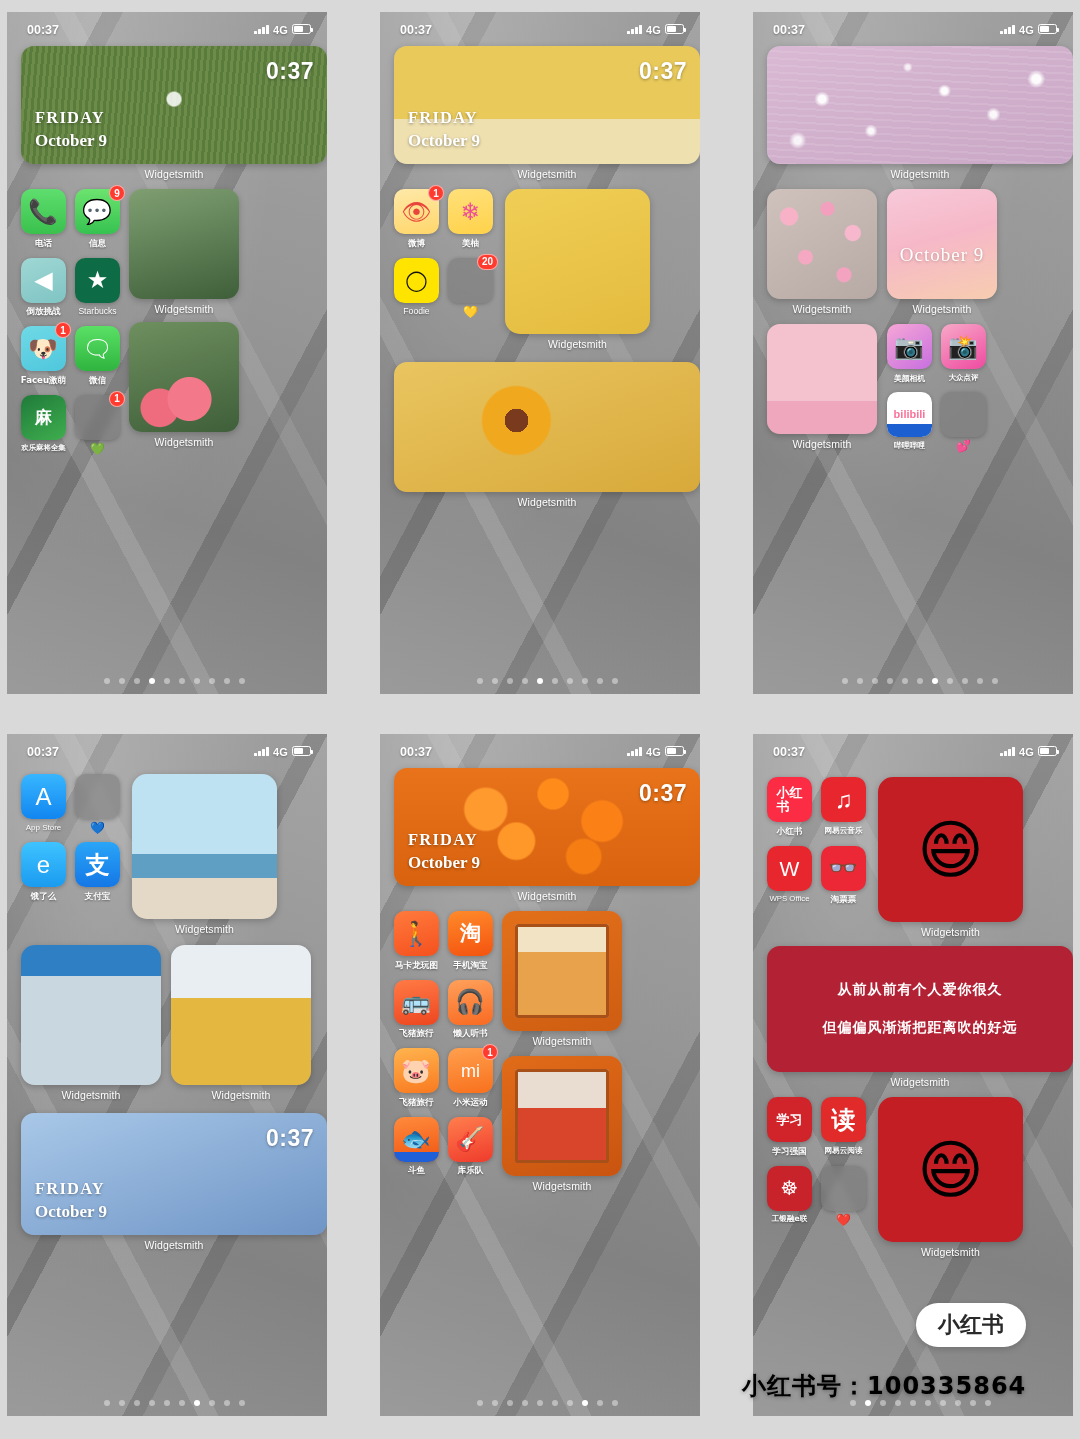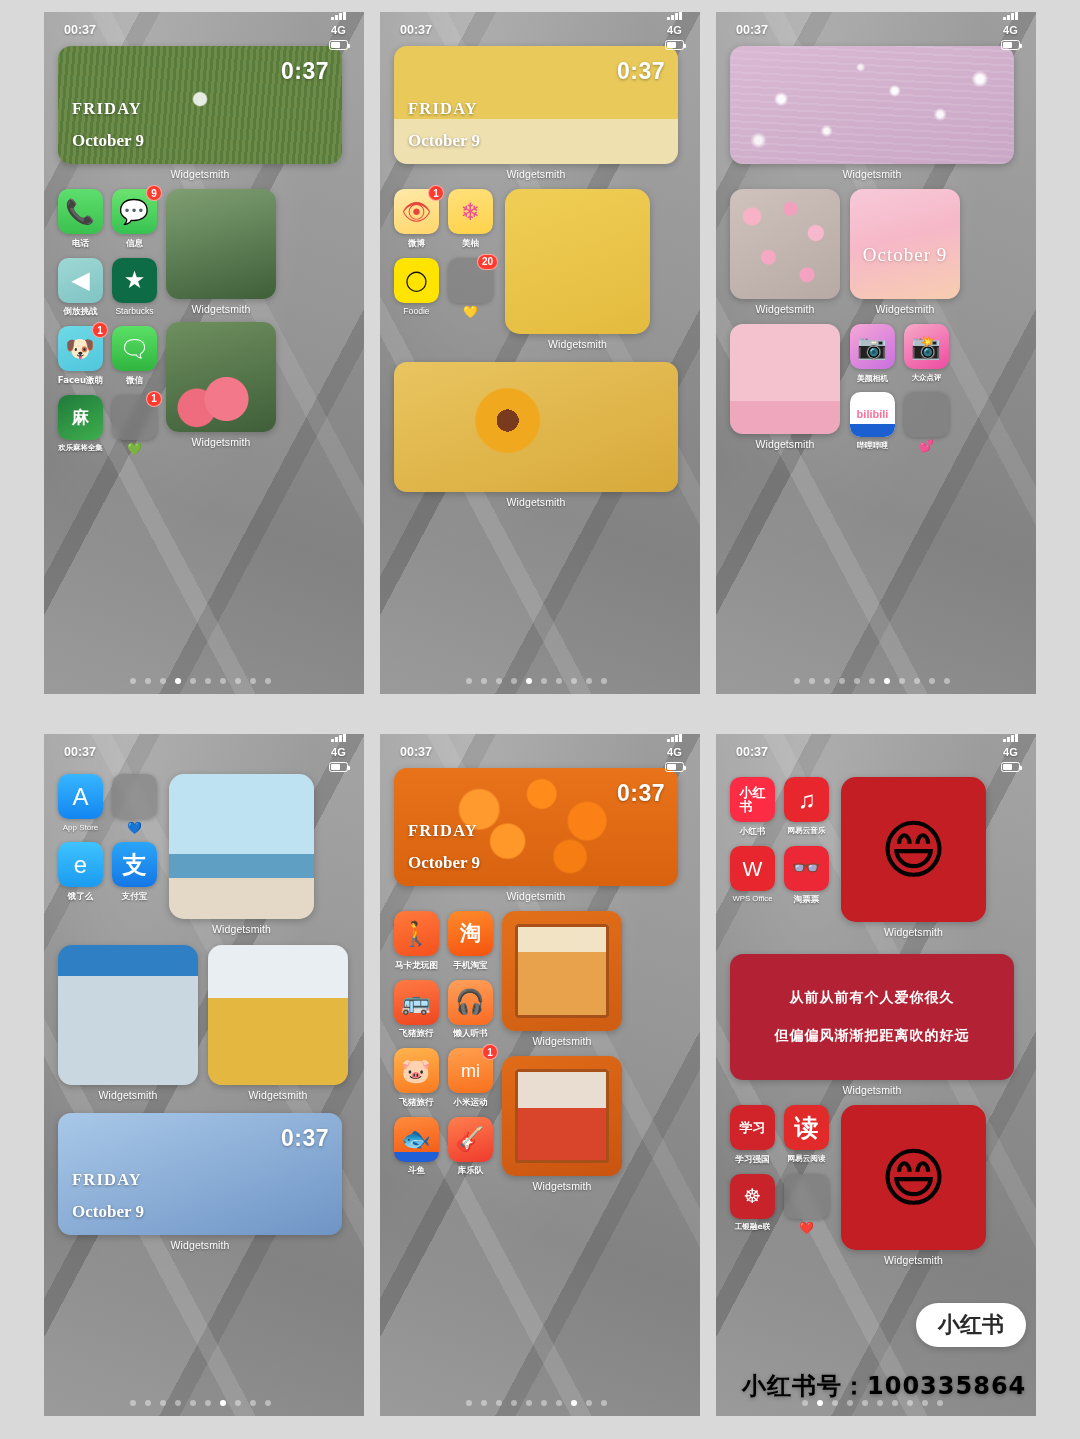--- a/index.html
+++ b/index.html
@@ -9,21 +9,21 @@
     font-family: "Liberation Sans", "DejaVu Sans", sans-serif;
     overflow: hidden;
   }
   #collage {
     position: relative;
     width: 1080px; height: 1300px;
     background: #d9d9d9;
     display: grid;
     grid-template-columns: 320px 320px 320px;
     grid-template-rows: 682px 682px;
-    gap: 40px 16px;
+    gap: 40px 53px;
     padding: 12px 30px 25px 30px;
     justify-content: center;
     align-content: start;
   }
 
   
   .phone {
     position: relative;
     width: 320px; height: 682px;
     overflow: hidden;
@@ -45,54 +45,54 @@
   
   .statusbar {
     position: relative; z-index: 4;
     height: 30px;
     display: flex; align-items: center; justify-content: space-between;
     padding: 6px 16px 0 20px;
     color: #fff;
     font-size: 12.5px; font-weight: 700;
     text-shadow: 0 1px 2px rgba(0,0,0,.35);
   }
-  .sb-right { display:flex; align-items:center; gap:4px;flex-direction:column; }
+  .sb-right { display:flex; gap:4px; }
   .bars { display:flex; align-items:flex-end; gap:1.5px; height:10px; }
   .bars i { display:block; width:2.5px; background:#fff; border-radius:.5px; }
   .bars i:nth-child(1){height:3.5px}.bars i:nth-child(2){height:5.5px}
   .bars i:nth-child(3){height:7.5px}.bars i:nth-child(4){height:9.5px}
   .net { font-size: 11px; font-weight: 700; letter-spacing:.2px;}
   .batt { width:19px;height:10px;border:1.4px solid #fff;border-radius:2.5px;position:relative;padding:1px;}
   .batt::after{content:"";position:absolute;right:-3.2px;top:3px;width:1.8px;height:4px;background:#fff;border-radius:0 1px 1px 0;}
   .batt i{display:block;height:100%;width:62%;background:#fff;border-radius:1px;}
 
   
   .screen {
     position:relative; z-index:3;
-    padding: 4px 22px 0 14px;
+    padding: 4px 0 0 14px;
     height: calc(100% - 30px);
     display:flex; flex-direction:column;
   }
 
   
   .w-label {
     text-align:center; color:#fff; font-size:10.5px; margin-top:4px;
     text-shadow: 0 1px 2px rgba(0,0,0,.4); letter-spacing:.1px;
   }
   .widget { border-radius: 13px; overflow:hidden; position:relative;
             box-shadow: 0 2px 7px rgba(0,0,0,.22); }
   .widget-wide { width:100%; height:118px; }
   .clock-time {
     position:absolute; right:13px; top:12px; color:#fff;
     font-size:23px; font-weight:700; letter-spacing:.5px;
     text-shadow:0 1px 3px rgba(0,0,0,.35);
     font-family:"Liberation Sans", sans-serif;
   }
   .clock-day {
-    position:absolute; left:14px; bottom:45px; color:#fff; font-size:16.5px;
+    position:absolute; left:14px; bottom:36px; color:#fff; font-size:16.5px;
     font-weight:700; letter-spacing:1.2px; text-shadow:0 1px 3px rgba(0,0,0,.4);
     font-family:"Liberation Serif", serif;
   }
   .clock-date {
     position:absolute; left:14px; bottom:13px; color:#fff; font-size:17px;
     font-weight:600; text-shadow:0 1px 3px rgba(0,0,0,.4);
     font-family:"Liberation Serif", serif;
   }
 
   
@@ -858,21 +858,21 @@
         </div>
 
         <div style="margin-left:3px">
           <div class="wbig ph-boy">
             <div style="position:absolute;inset:0;display:flex;align-items:center;justify-content:center;font-size:64px">😄</div>
           </div>
           <div class="w-label">Widgetsmith</div>
         </div>
       </div>
 
-      <div style="margin-top:16px">
+      <div style="margin-top:8px">
         <div class="widget ph-quote" style="width:100%;height:126px">
           <div class="quote-txt">
             <span>从前从前有个人爱你很久</span>
             <span>但偏偏风渐渐把距离吹的好远</span>
           </div>
         </div>
         <div class="w-label">Widgetsmith</div>
       </div>
 
       <div class="grid">

